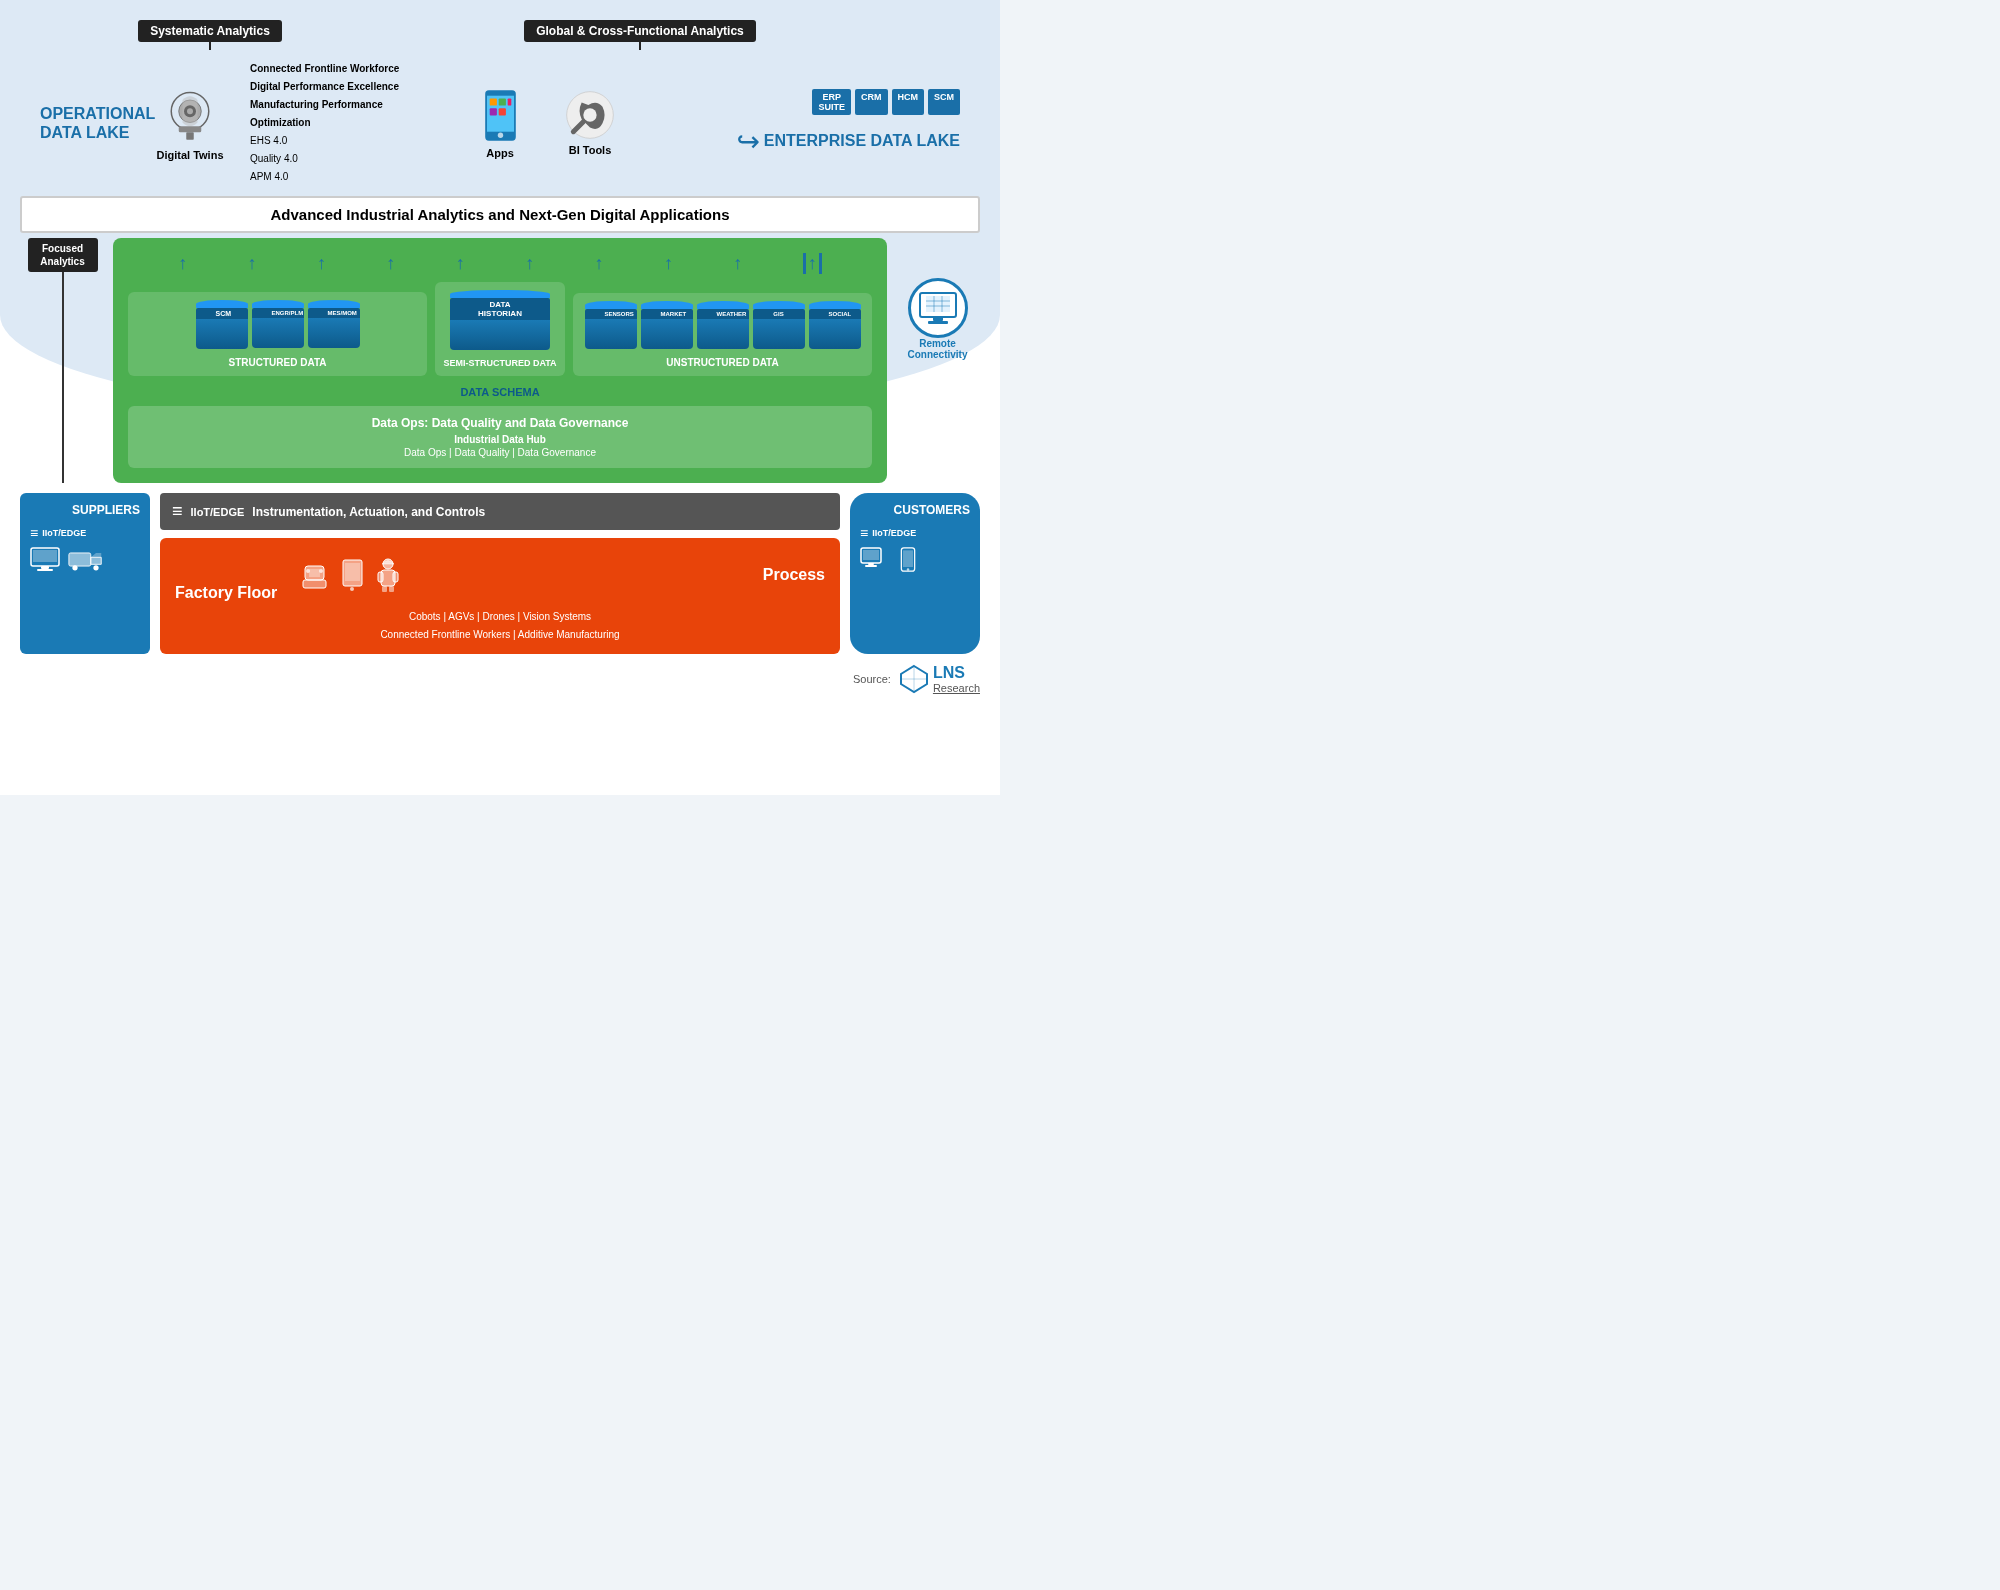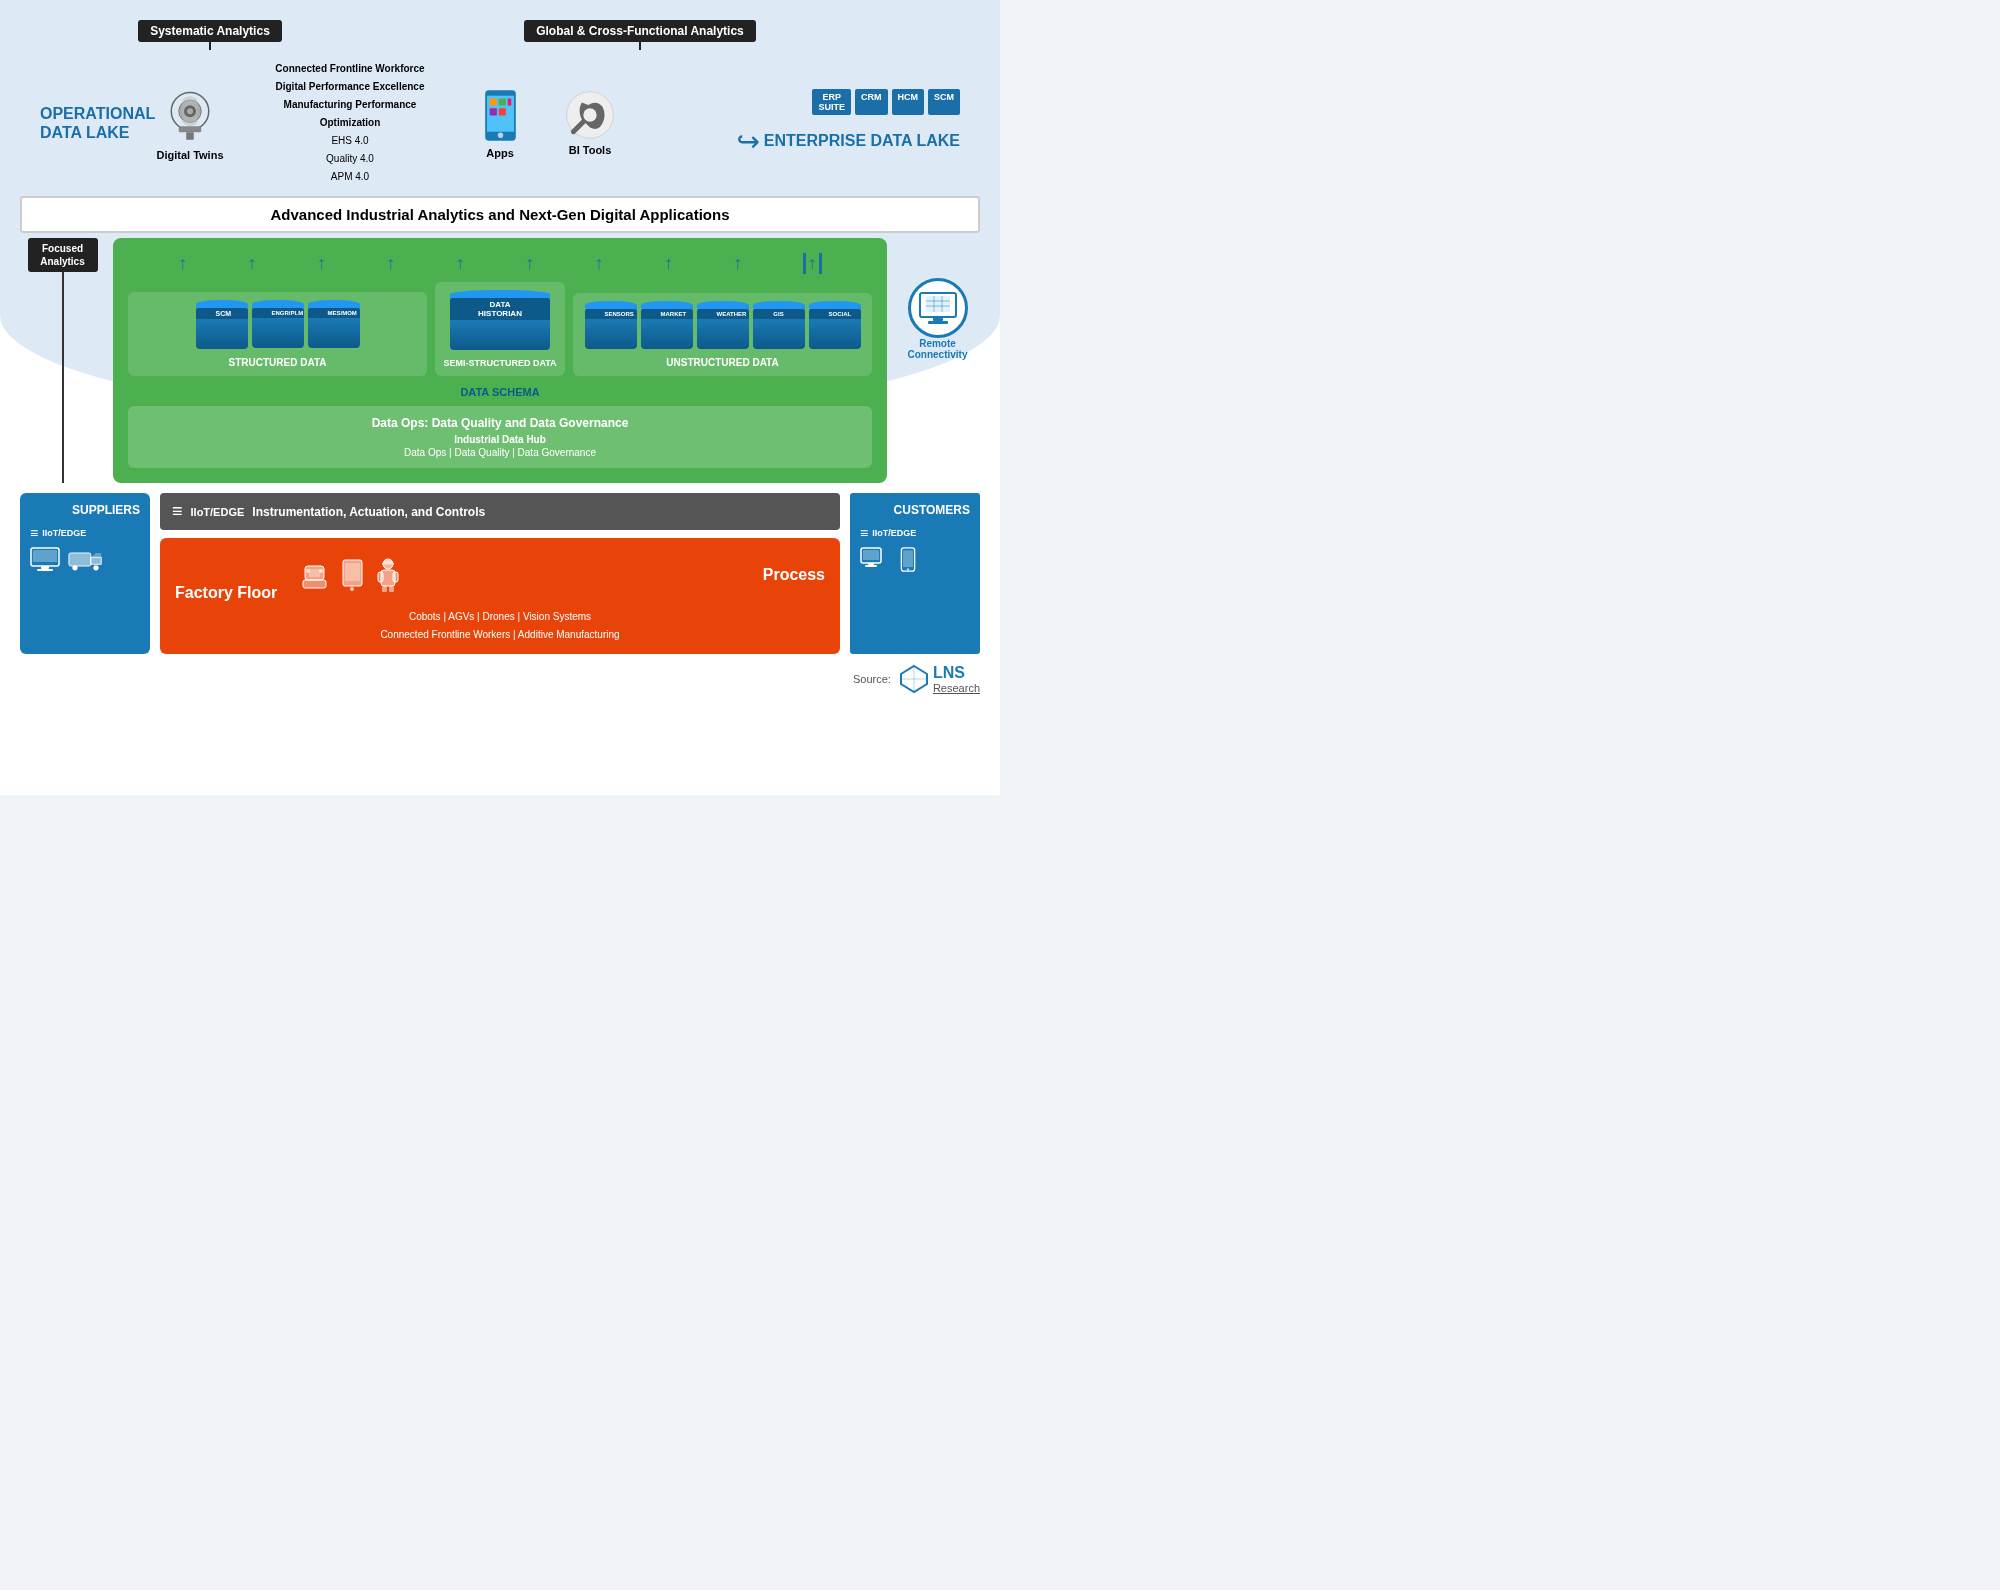--- a/index.html
+++ b/index.html
@@ -86,21 +86,20 @@
     }
     .digital-twins-label {
       font-size: 11px;
       font-weight: bold;
       text-align: center;
     }
 
     .systematic-col {
       flex-shrink: 0;
       width: 200px;
-      text-align: center;
     }
     .systematic-items {
       font-size: 10px;
       line-height: 1.8;
     }
 
     .apps-col {
       display: flex;
       flex-direction: column;
       align-items: center;
@@ -402,21 +401,21 @@
       align-items: center;
     }
     .factory-items {
       font-size: 10px;
       line-height: 1.8;
       text-align: center;
     }
 
     .customers-box {
       background: #1a7ab5;
-      border-radius: 3px;
+      border-radius: 18px;
       padding: 10px;
       width: 130px;
       flex-shrink: 0;
       color: white;
     }
     .remote-circle {
       width: 60px;
       height: 60px;
       border: 3px solid #1a7ab5;
       border-radius: 50%;

